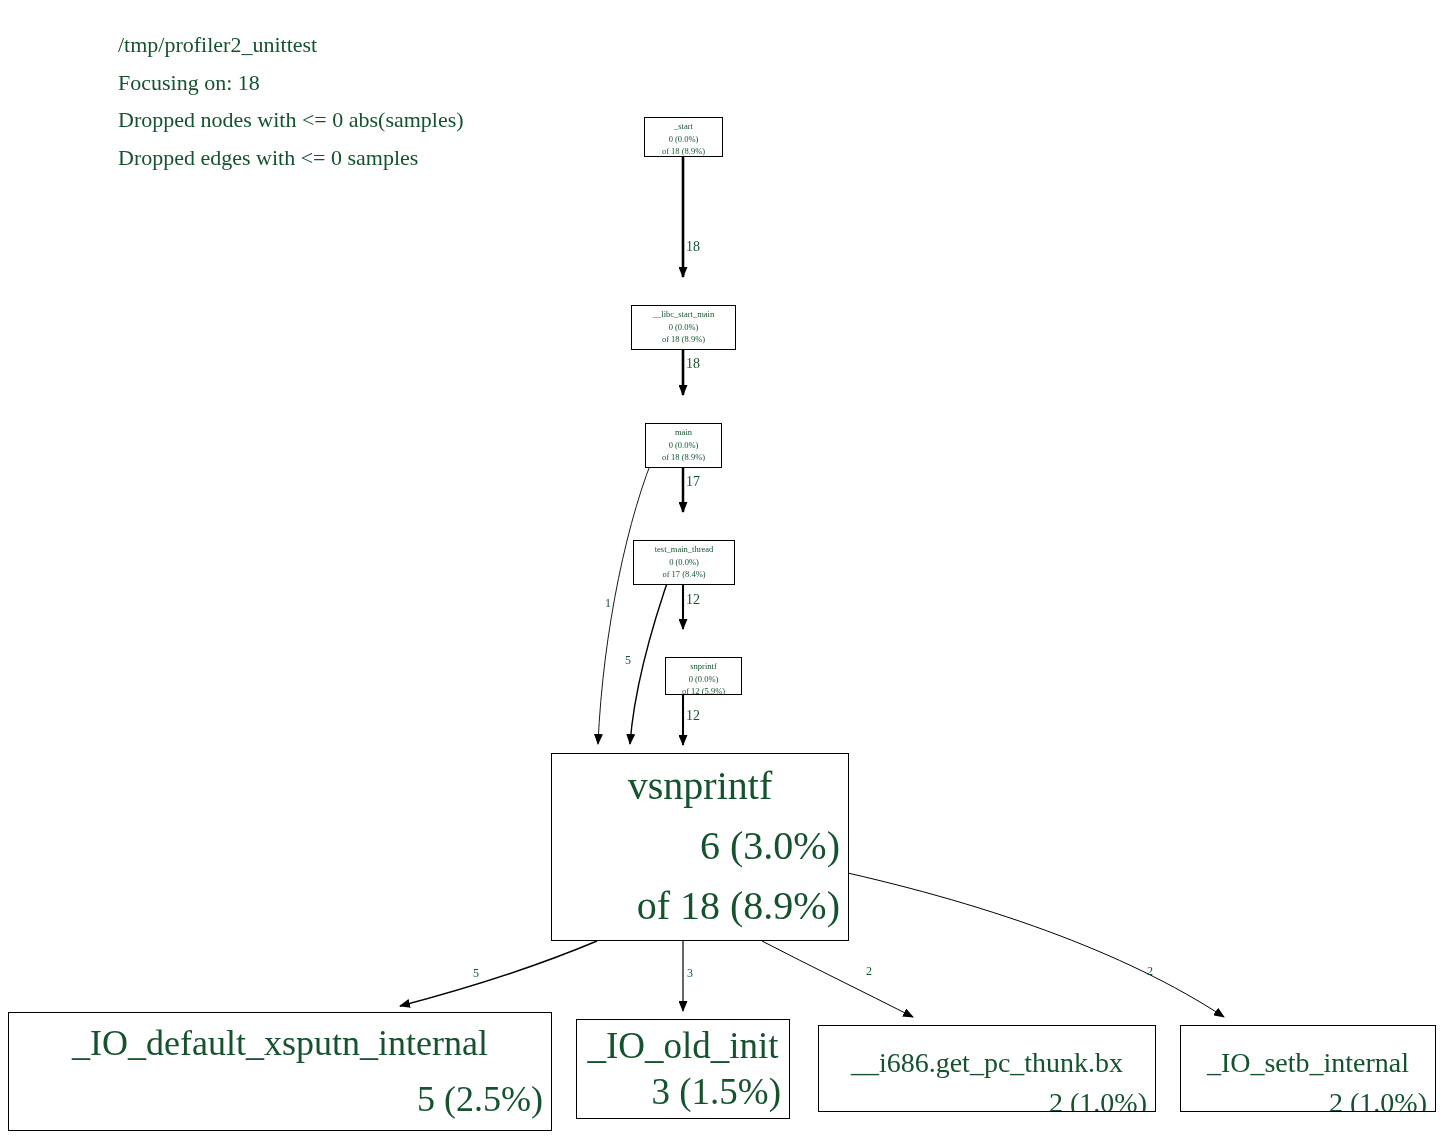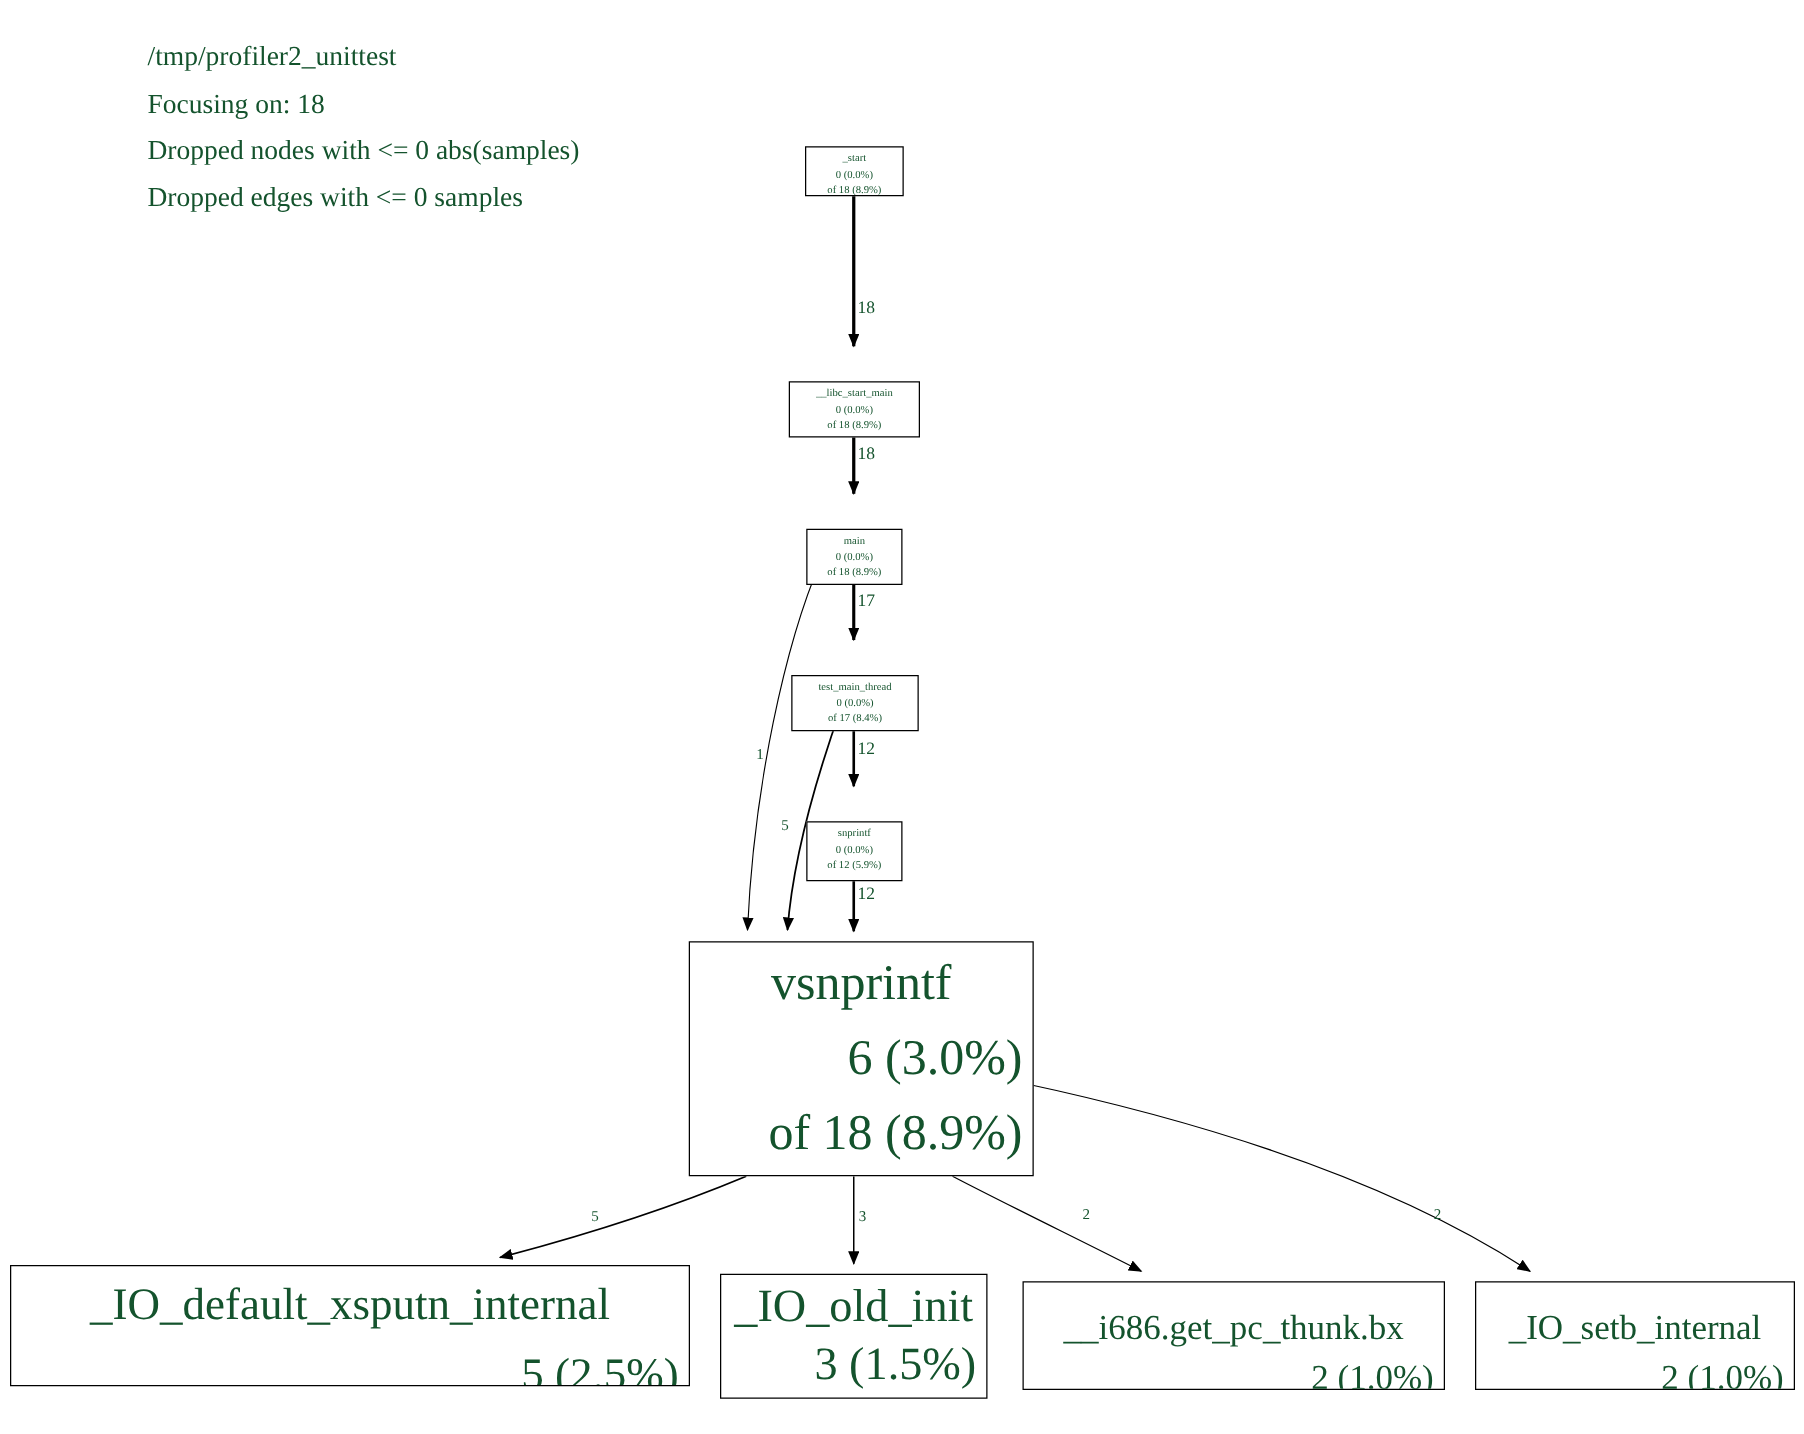--- a/index.html
+++ b/index.html
@@ -97,33 +97,33 @@
     <div class="nl">0 (0.0%)</div>
     <div class="nl">of 18 (8.9%)</div>
   </div>
 
   <div class="node node-small" style="left:633px;top:520px;width:102px;height:45px">
     <div class="nl">test_main_thread</div>
     <div class="nl">0 (0.0%)</div>
     <div class="nl">of 17 (8.4%)</div>
   </div>
 
-  <div class="node node-small" style="left:645px;top:637px;width:77px;height:48px">
+  <div class="node node-small" style="left:665px;top:637px;width:77px;height:38px">
     <div class="nl">snprintf</div>
     <div class="nl">0 (0.0%)</div>
     <div class="nl">of 12 (5.9%)</div>
   </div>
 
-  <div class="node node-vsnprintf" style="left:551px;top:753px;width:276px;height:188px">
+  <div class="node node-vsnprintf" style="left:551px;top:753px;width:298px;height:188px">
     <div class="nl">vsnprintf</div>
     <div class="nl num">6 (3.0%)</div>
     <div class="nl num">of 18 (8.9%)</div>
   </div>
 
-  <div class="node node-xsputn" style="left:8px;top:1012px;width:544px;height:97px">
+  <div class="node node-xsputn" style="left:8px;top:1012px;width:544px;height:119px">
     <div class="nl">_IO_default_xsputn_internal</div>
     <div class="nl num">5 (2.5%)</div>
   </div>
 
   <div class="node node-oldinit" style="left:576px;top:1019px;width:214px;height:100px">
     <div class="nl">_IO_old_init</div>
     <div class="nl num">3 (1.5%)</div>
   </div>
 
   <div class="node node-sz2" style="left:818px;top:1025px;width:338px;height:87px">

